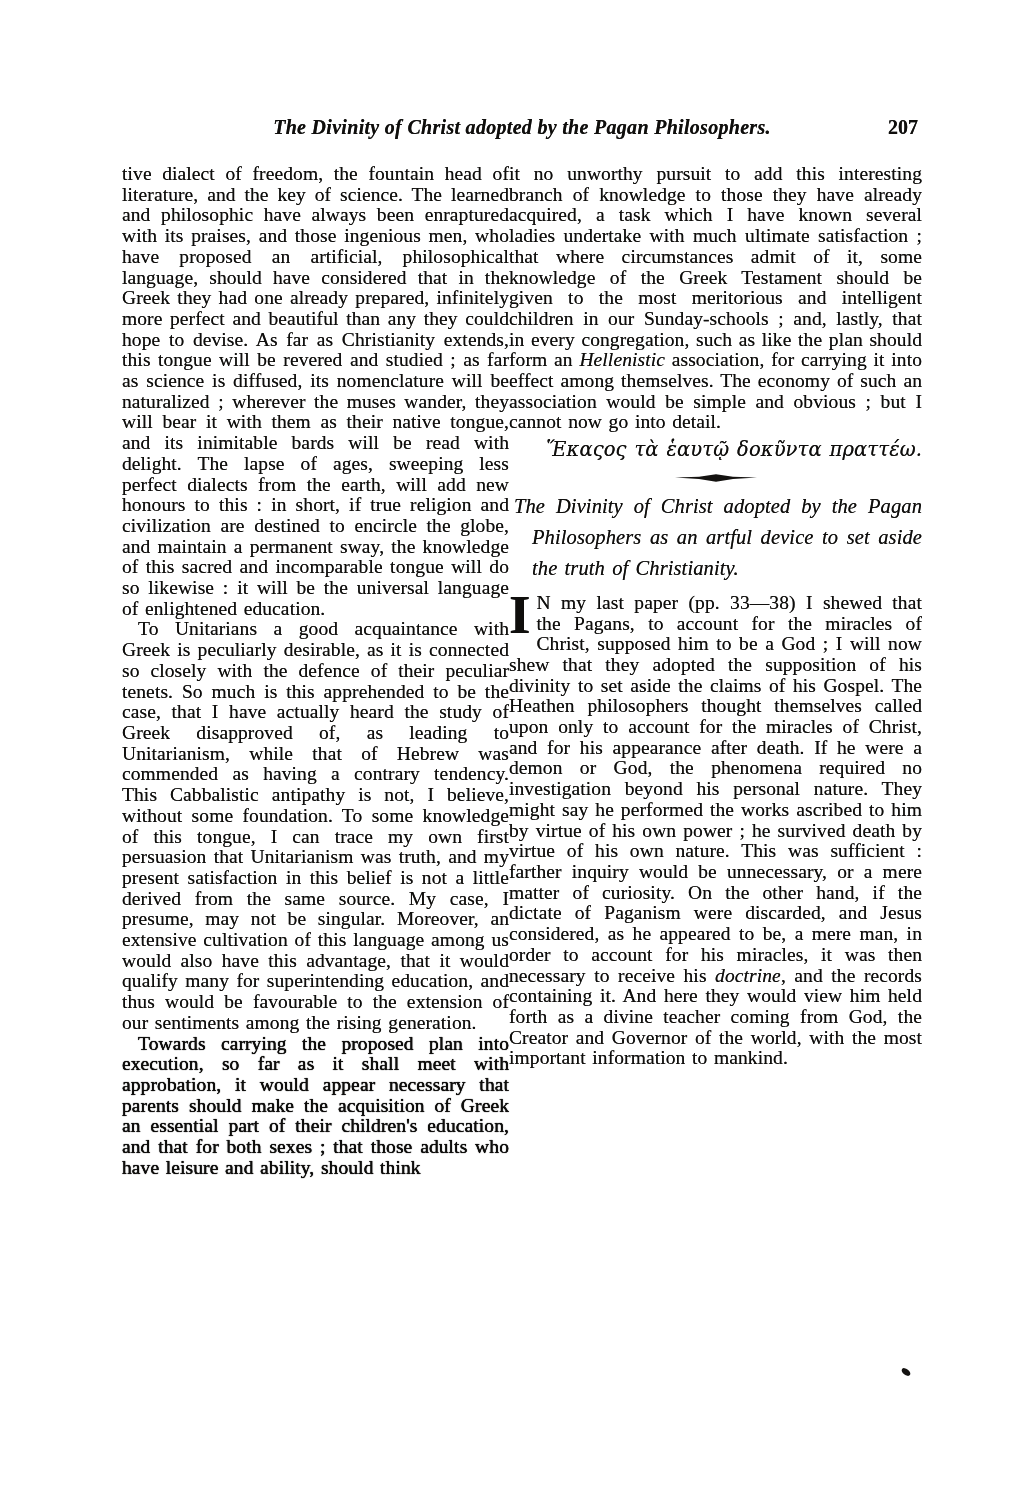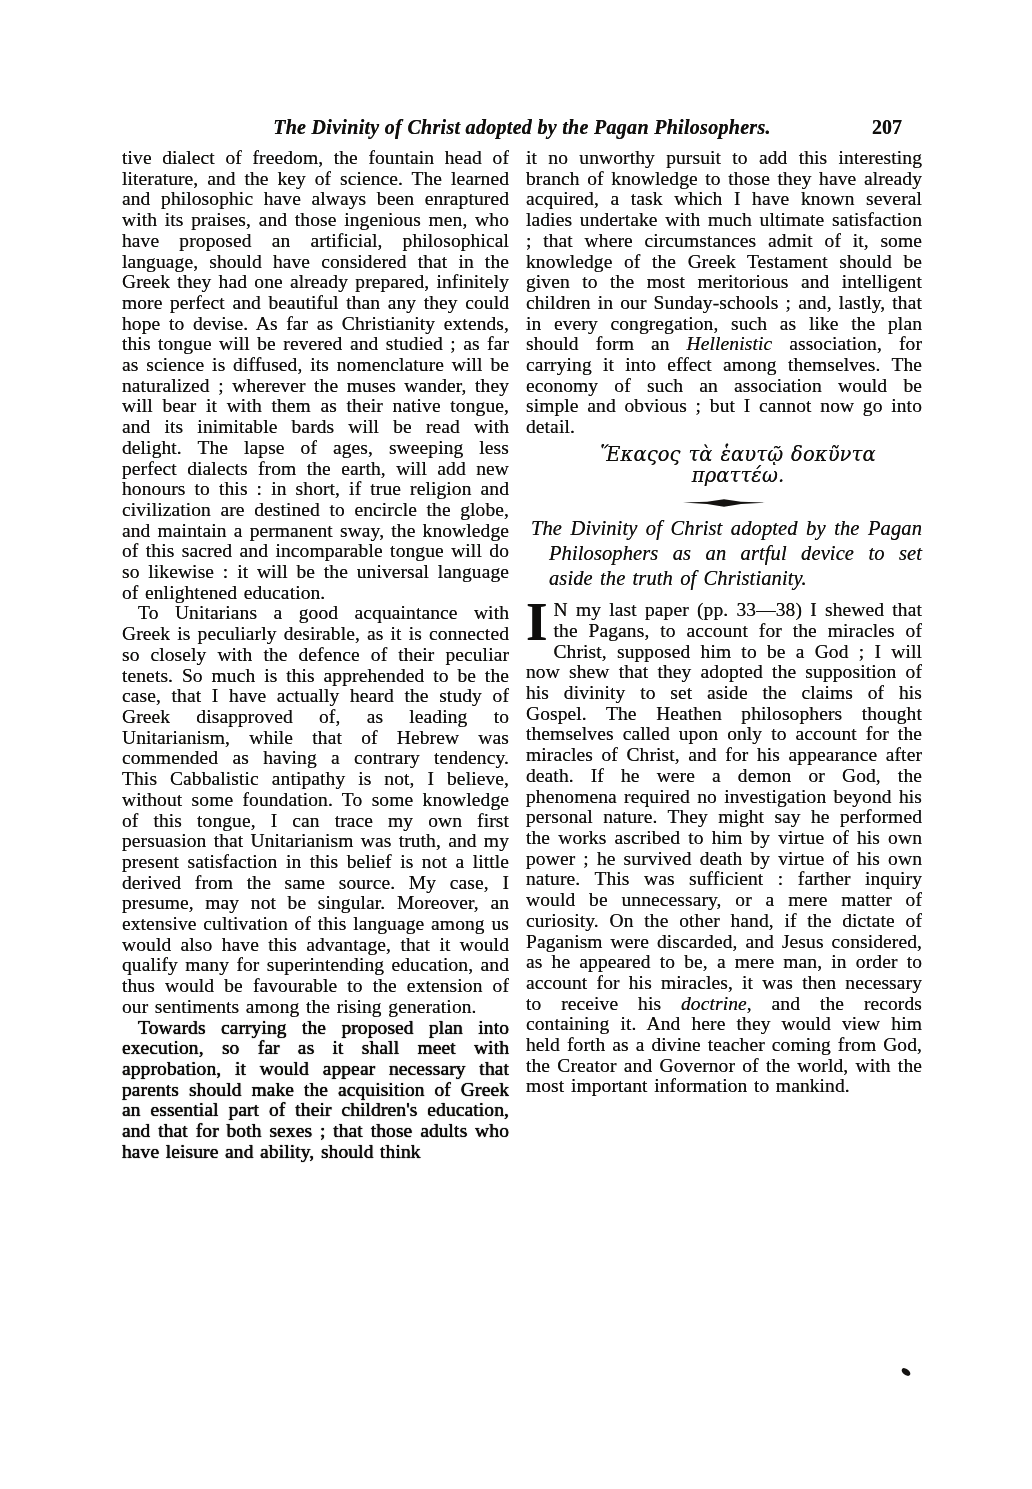--- a/index.html
+++ b/index.html
@@ -24,29 +24,28 @@
   .running-title {
     text-align: center;
     font-style: italic;
     font-weight: bold;
     font-size: 20px;
     letter-spacing: 0.3px;
     text-shadow: 0 0 0.5px rgba(0,0,0,0.75);
   }
   .page-number {
     position: absolute;
-    right: 20px; top: 0;
+    right: 4px; top: 0;
     font-weight: bold;
     font-size: 20px;
     text-shadow: 0 0 0.5px rgba(0,0,0,0.75);
   }
   .columns {
     display: flex;
-    gap: 17px;
-    margin-top: 0;
+    margin-top: 16px;
   }
   .col { box-sizing: border-box; }
   .col-left  { flex: 0 0 387px; width: 387px; }
   .col-right { flex: 1 1 auto; }
   p {
     margin: 0;
     text-align: justify;
     font-size: 19.5px;
     line-height: 20.7px;
     word-spacing: 1.6px;
@@ -57,40 +56,40 @@
   p.heavy {
     text-shadow: 0 0 1.1px #000, 0 0 0.4px #000;
     filter: blur(0.25px);
   }
   .epigraph {
     margin-top: 7px;
     padding-left: 28px;
     font-style: italic;
     font-size: 19.5px;
     font-family: "DejaVu Serif", "Liberation Serif", serif;
-    text-align: center;
+    text-align: right;
   }
   .signature {
     margin-top: 3px;
     padding-right: 14px;
     text-align: right;
     font-size: 21.5px;
     font-weight: 600;
     letter-spacing: 1.5px;
     text-align: right;
   }
   .divider-wrap {
     margin: 13px 0 9px 0;
     display: flex;
     justify-content: center;
   }
   .section-heading {
     font-style: italic;
     font-size: 20.5px;
-    line-height: 25px;
+    line-height: 31px;
     padding-left: 23px;
     text-indent: -18px;
     margin: 4px 0 9px 0;
     text-align: justify;
     word-spacing: 2px;
     text-shadow: 0 0 0.5px rgba(0,0,0,0.75);
   }
   .dropcap {
     float: left;
     font-size: 55px;

